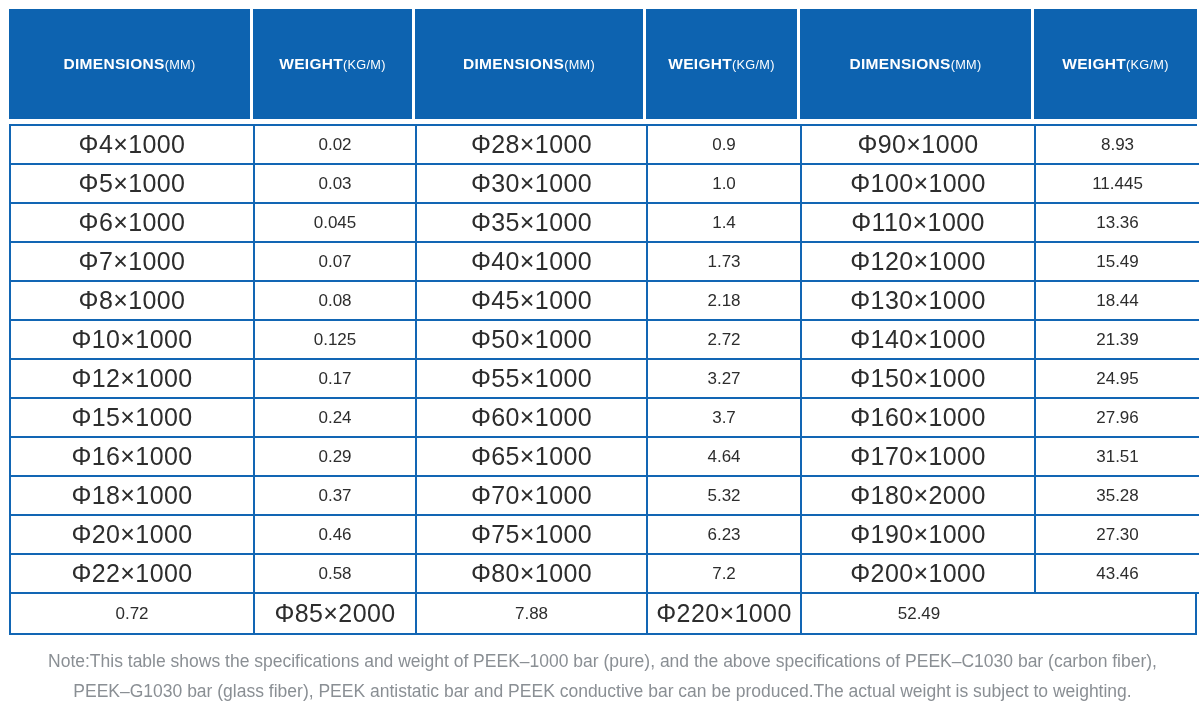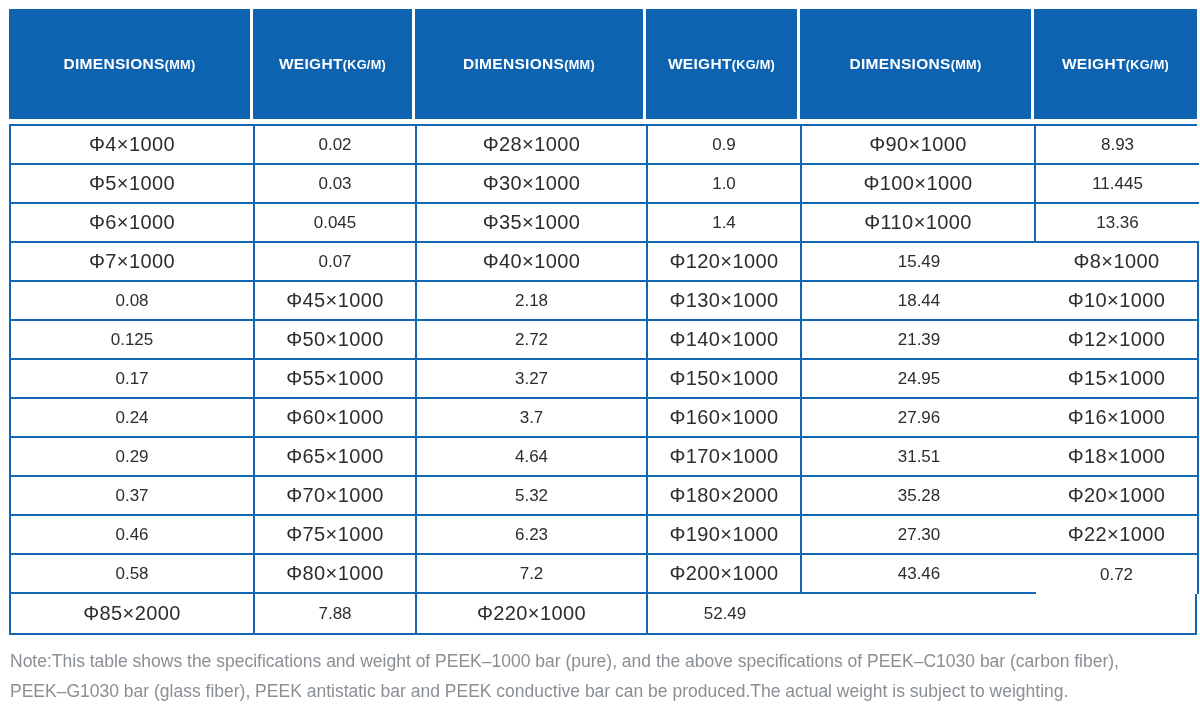--- a/index.html
+++ b/index.html
@@ -1,48 +1,48 @@
 <!DOCTYPE html>
 <html><head>
 <meta charset="utf-8">
 <style>
   html,body { margin:0; padding:0; background:#ffffff; }
   .page {
     width:1200px; height:704px; background:#ffffff; overflow:hidden;
-    font-family:"Liberation Sans", sans-serif; position:relative; box-sizing:border-box;
+    font-family:"Liberation Sans", sans-serif; position:relative; box-sizing:border-box;text-align:center;
   }
   .spec-table { margin:9px 3px 0 9px; width:1188px; }
   .thead {
     display:grid;
     grid-template-columns:244px 162px 231px 154px 234px 163px;
     height:110px;
   }
   .th {
     background:#0d63b0; color:#ffffff; font-weight:bold; font-size:15.5px;
     display:flex; align-items:center; justify-content:center;
     box-sizing:border-box; letter-spacing:0.3px;
   }
   .th:not(:last-child) { border-right:3px solid #ffffff; }
-  .th .paren { font-size:0.82em; font-weight:bold; }
+  .th .paren { font-size:0.82em; font-weight:normal; }
   .tbody {
     display:grid;
     grid-template-columns:244px 162px 231px 154px 234px 163px;
     grid-auto-rows:39px;
     border:2px solid #1266b4;
     margin-top:5px;
     box-sizing:content-box;
   }
   .td {
     display:flex; align-items:center; justify-content:center;
     box-sizing:border-box; color:#2d2d2d; background:#ffffff;
     border-right:2px solid #1266b4; border-bottom:2px solid #1266b4;
   }
   .td.col-last { border-right:none; }
   .td.row-last { border-bottom:none; }
-  .td.dim-cell { font-size:20px; letter-spacing:0.4px; }
+  .td.dim-cell { font-size:25px; letter-spacing:0.4px; }
   .td.weight-cell { font-size:17px; }
   .note {
     margin:11px 5px 0 10px; color:#8a8f94; font-size:17.5px; line-height:30px;
   }
 </style>
 </head>
 <body>
 
 <div class="page">
   <div class="spec-table">
@@ -87,20 +87,21 @@
         <div class="td weight-cell col-last">11.445</div>
         <div class="td dim-cell">Φ6×1000</div>
         <div class="td weight-cell">0.045</div>
         <div class="td dim-cell">Φ35×1000</div>
         <div class="td weight-cell">1.4</div>
         <div class="td dim-cell">Φ110×1000</div>
         <div class="td weight-cell col-last">13.36</div>
         <div class="td dim-cell">Φ7×1000</div>
         <div class="td weight-cell">0.07</div>
         <div class="td dim-cell">Φ40×1000</div>
+        <div class="td weight-cell">1.73</div>
         <div class="td dim-cell">Φ120×1000</div>
         <div class="td weight-cell col-last">15.49</div>
         <div class="td dim-cell">Φ8×1000</div>
         <div class="td weight-cell">0.08</div>
         <div class="td dim-cell">Φ45×1000</div>
         <div class="td weight-cell">2.18</div>
         <div class="td dim-cell">Φ130×1000</div>
         <div class="td weight-cell col-last">18.44</div>
         <div class="td dim-cell">Φ10×1000</div>
         <div class="td weight-cell">0.125</div>

